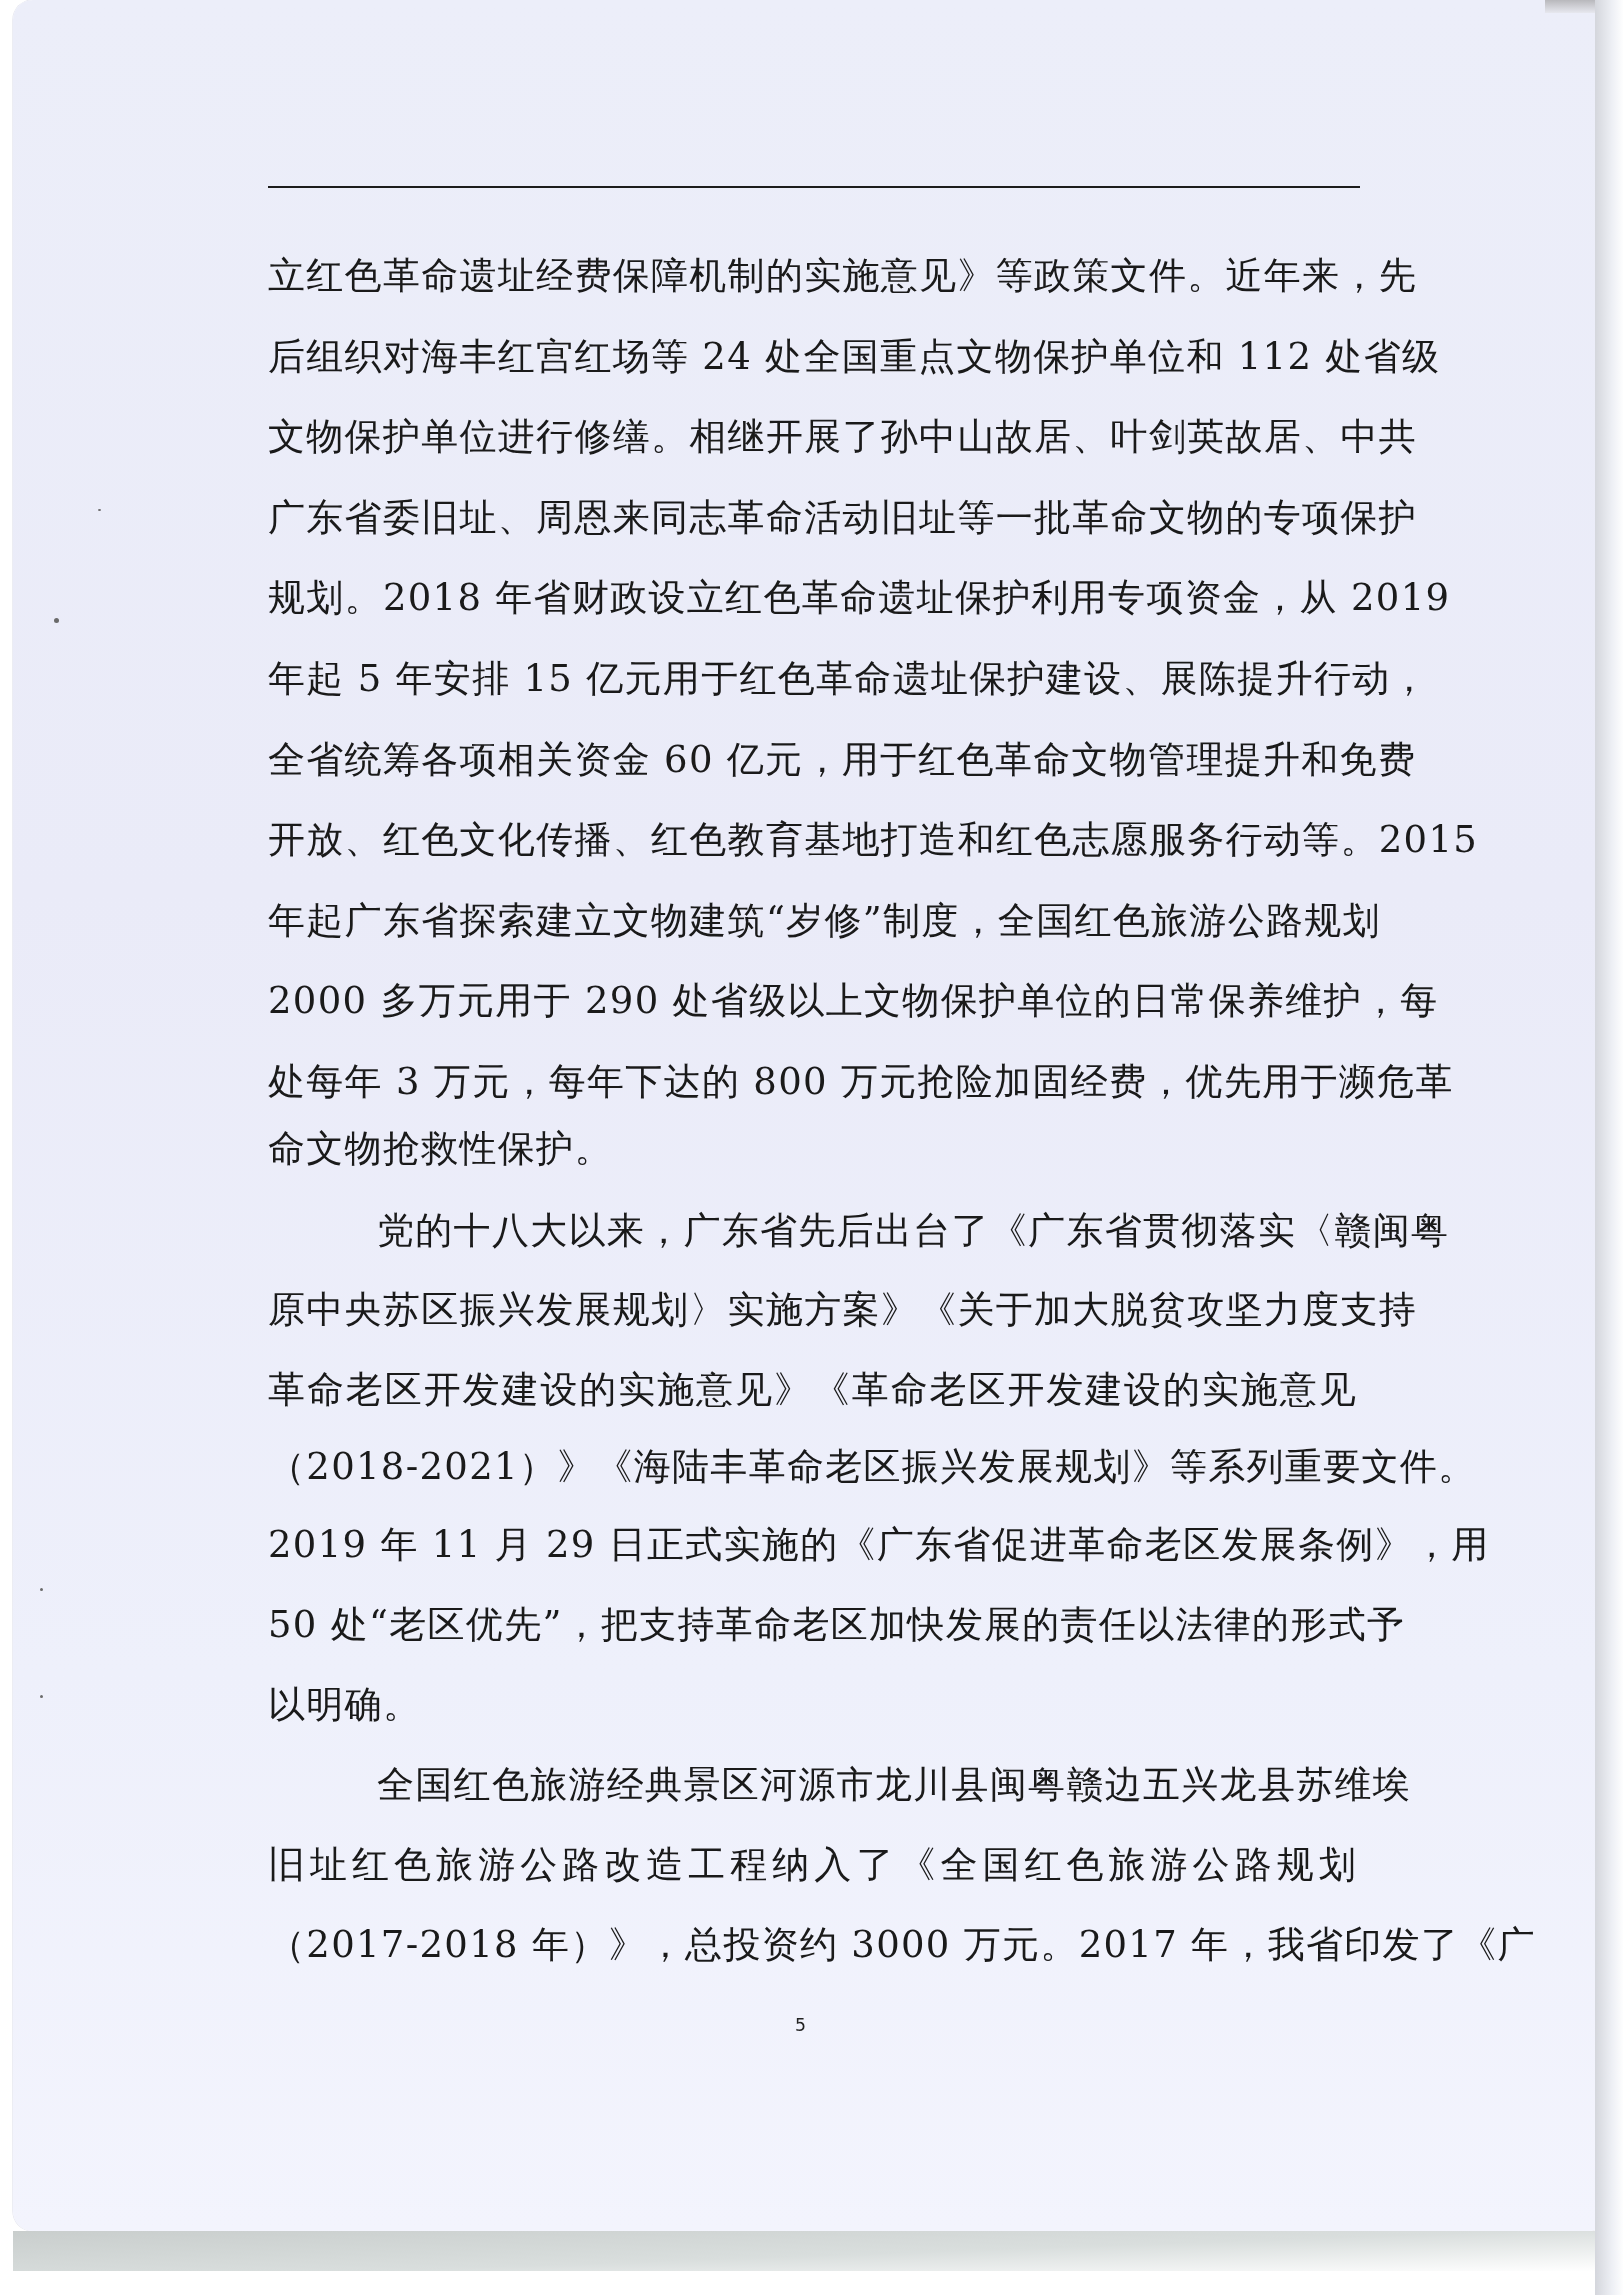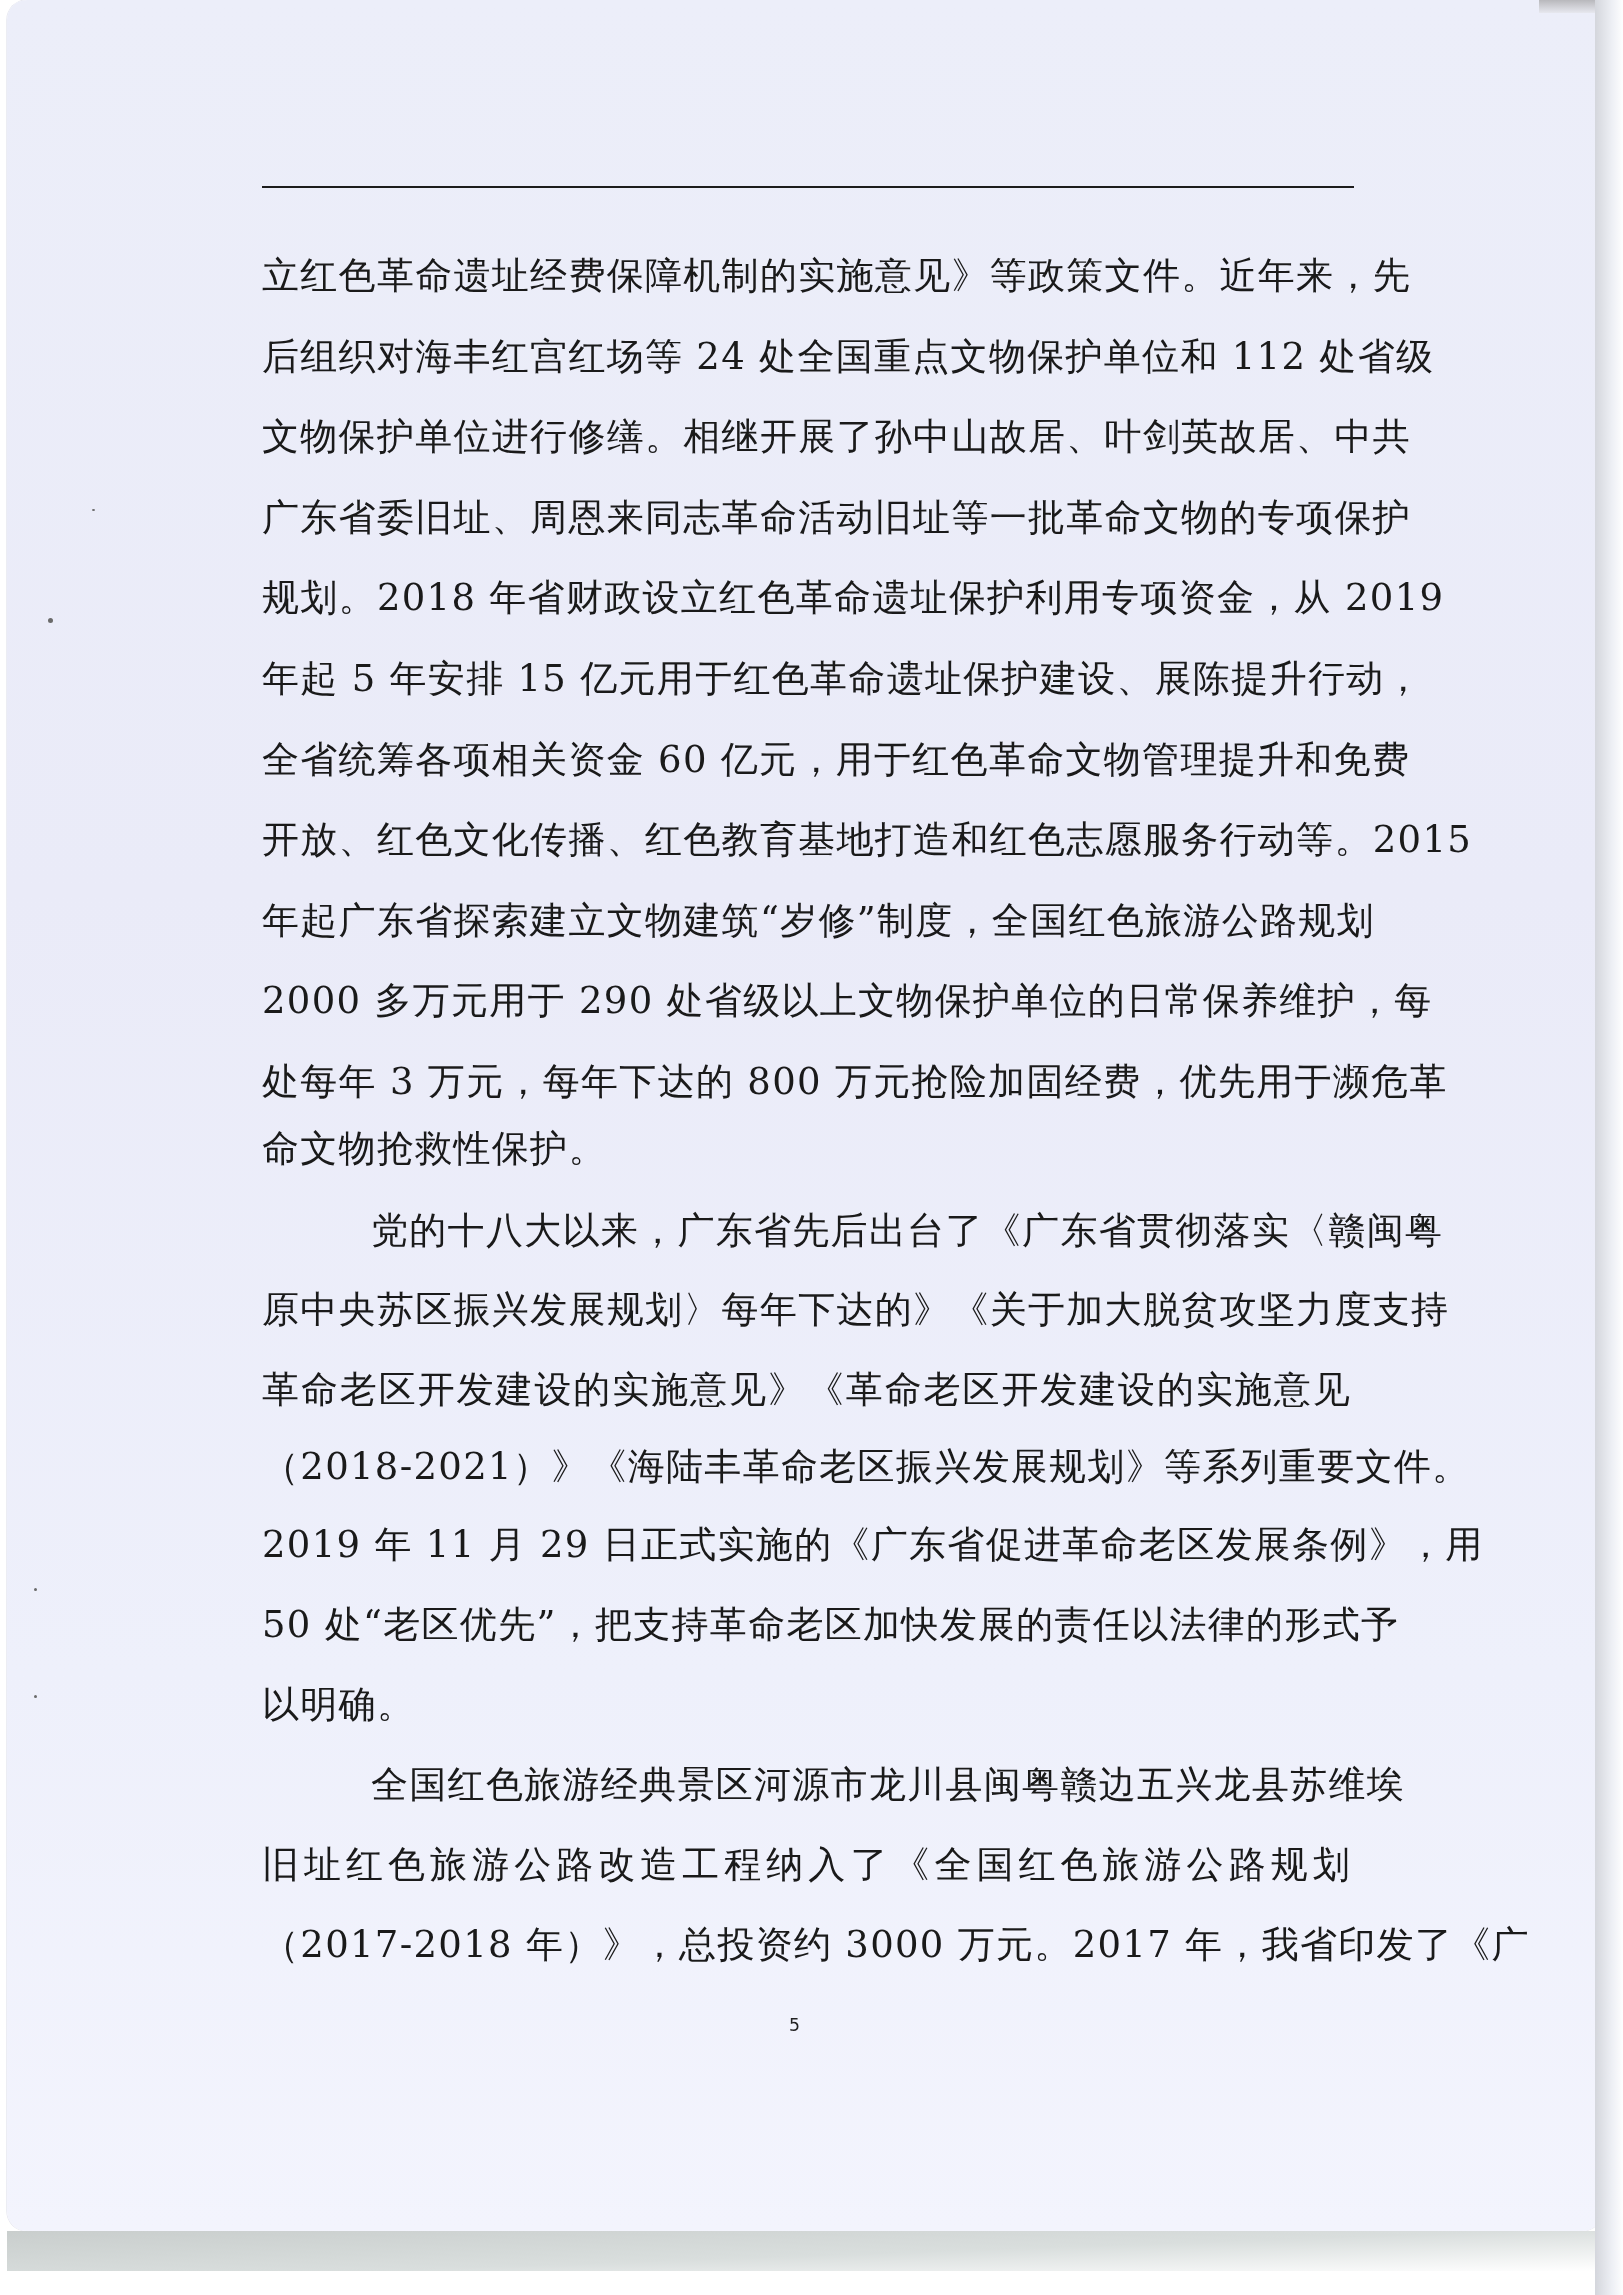--- a/index.html
+++ b/index.html
@@ -9,21 +9,21 @@
   }
   body {
     width: 1624px;
     height: 2295px;
     position: relative;
     overflow: hidden;
     font-family: "DejaVu Serif", "Liberation Serif", serif;
   }
   .page {
     position: absolute;
-    left: 7px;
+    left: 13px;
     top: 0;
     width: 1595px;
     height: 2231px;
     background: linear-gradient(180deg, #eceef9 0%, #eaebf8 40%, #eef0fb 75%, #f3f4fd 100%);
     box-shadow: 0 0 0 0.7px #e4e5ee;
     border-radius: 20px;
   }
   .page::after {
     content: "";
     position: absolute;
@@ -115,21 +115,21 @@
     <div class="line" style="top:571px">规划。2018 年省财政设立红色革命遗址保护利用专项资金，从 2019</div>
     <div class="line" style="top:652px">年起 5 年安排 15 亿元用于红色革命遗址保护建设、展陈提升行动，</div>
     <div class="line" style="top:733px">全省统筹各项相关资金 60 亿元，用于红色革命文物管理提升和免费</div>
     <div class="line" style="top:813px">开放、红色文化传播、红色教育基地打造和红色志愿服务行动等。2015</div>
     <div class="line" style="top:894px">年起广东省探索建立文物建筑“岁修”制度，全国红色旅游公路规划</div>
     <div class="line" style="top:974px">2000 多万元用于 290 处省级以上文物保护单位的日常保养维护，每</div>
     <div class="line" style="top:1055px">处每年 3 万元，每年下达的 800 万元抢险加固经费，优先用于濒危革</div>
     <div class="line last" style="top:1122px">命文物抢救性保护。</div>
 
     <div class="line indent" style="top:1204px">党的十八大以来，广东省先后出台了《广东省贯彻落实〈赣闽粤</div>
-    <div class="line" style="top:1283px">原中央苏区振兴发展规划〉每年下达的》《关于加大脱贫攻坚力度支持</div>
+    <div class="line" style="top:1283px">原中央苏区振兴发展规划〉实施方案》《关于加大脱贫攻坚力度支持</div>
     <div class="line" style="top:1363px">革命老区开发建设的实施意见》《革命老区开发建设的实施意见</div>
     <div class="line" style="top:1440px">（2018-2021）》《海陆丰革命老区振兴发展规划》等系列重要文件。</div>
     <div class="line" style="top:1518px">2019 年 11 月 29 日正式实施的《广东省促进革命老区发展条例》，用</div>
     <div class="line" style="top:1598px">50 处“老区优先”，把支持革命老区加快发展的责任以法律的形式予</div>
     <div class="line last" style="top:1678px">以明确。</div>
 
     <div class="line indent" style="top:1758px">全国红色旅游经典景区河源市龙川县闽粤赣边五兴龙县苏维埃</div>
     <div class="line" style="top:1838px">旧址红色旅游公路改造工程纳入了《全国红色旅游公路规划</div>
     <div class="line" style="top:1918px">（2017-2018 年）》，总投资约 3000 万元。2017 年，我省印发了《广</div>
   </div>

